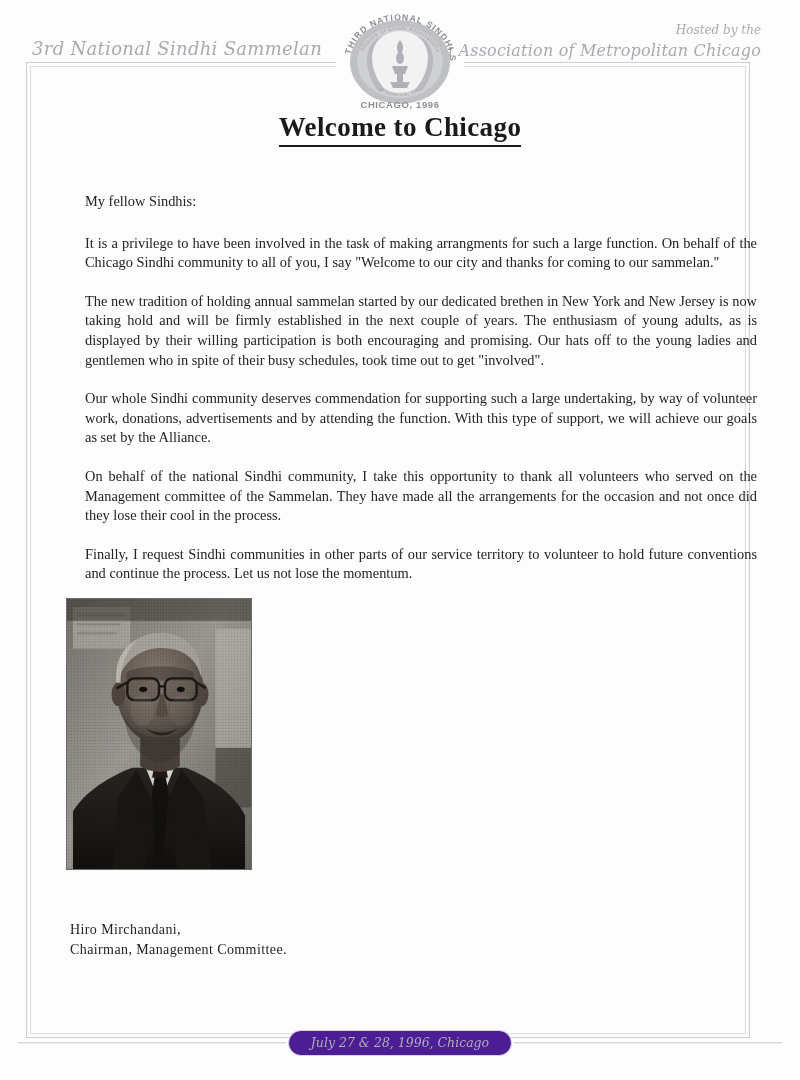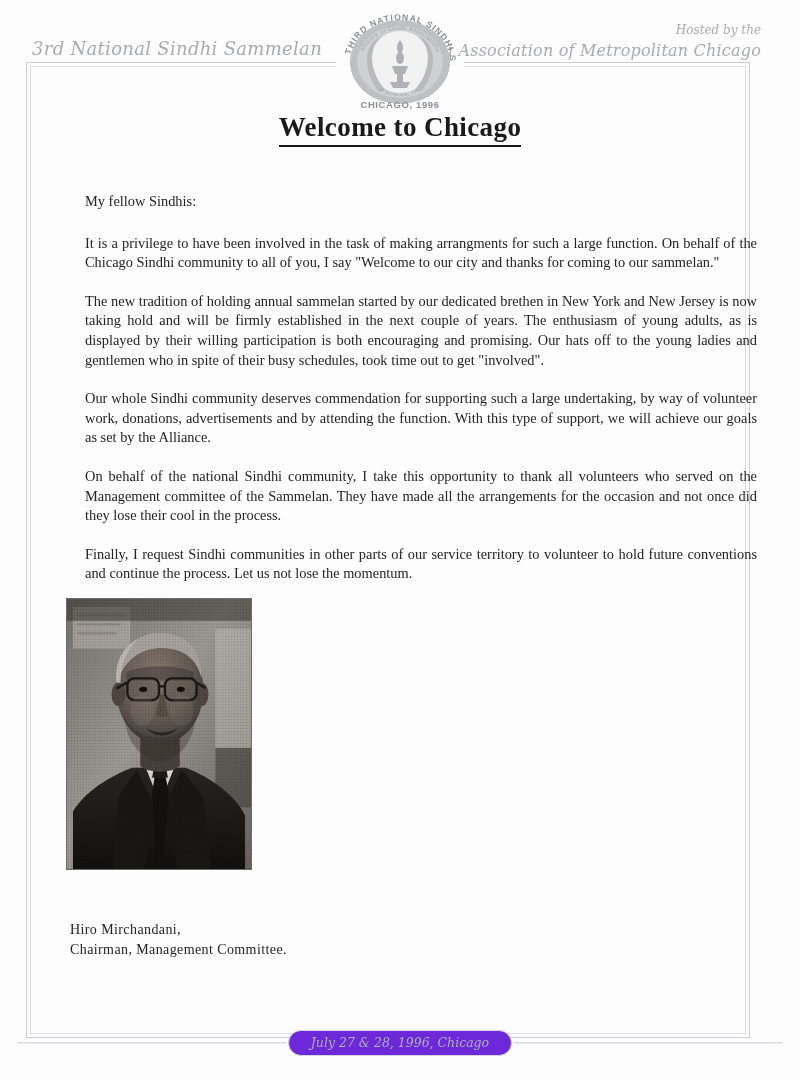--- a/index.html
+++ b/index.html
@@ -179,21 +179,21 @@
   .footer-pill {
     flex: 0 0 auto;
     border: 1px solid #d5d6da;
     border-radius: 16px;
     padding: 4px 22px 5px 22px;
     font-family: "DejaVu Serif", "Liberation Serif", serif;
     font-style: italic;
     font-size: 12.5px;
     color: #b0b1b6;
     white-space: nowrap;
-    background: #6d28d9;
+    background: #4c1d95;
   }
 </style>
 </head>
 <body>
 
 <div class="page">
 
   <div class="frame-outer"></div>
   <div class="frame-inner"></div>
   <div class="frame-notch"></div>

